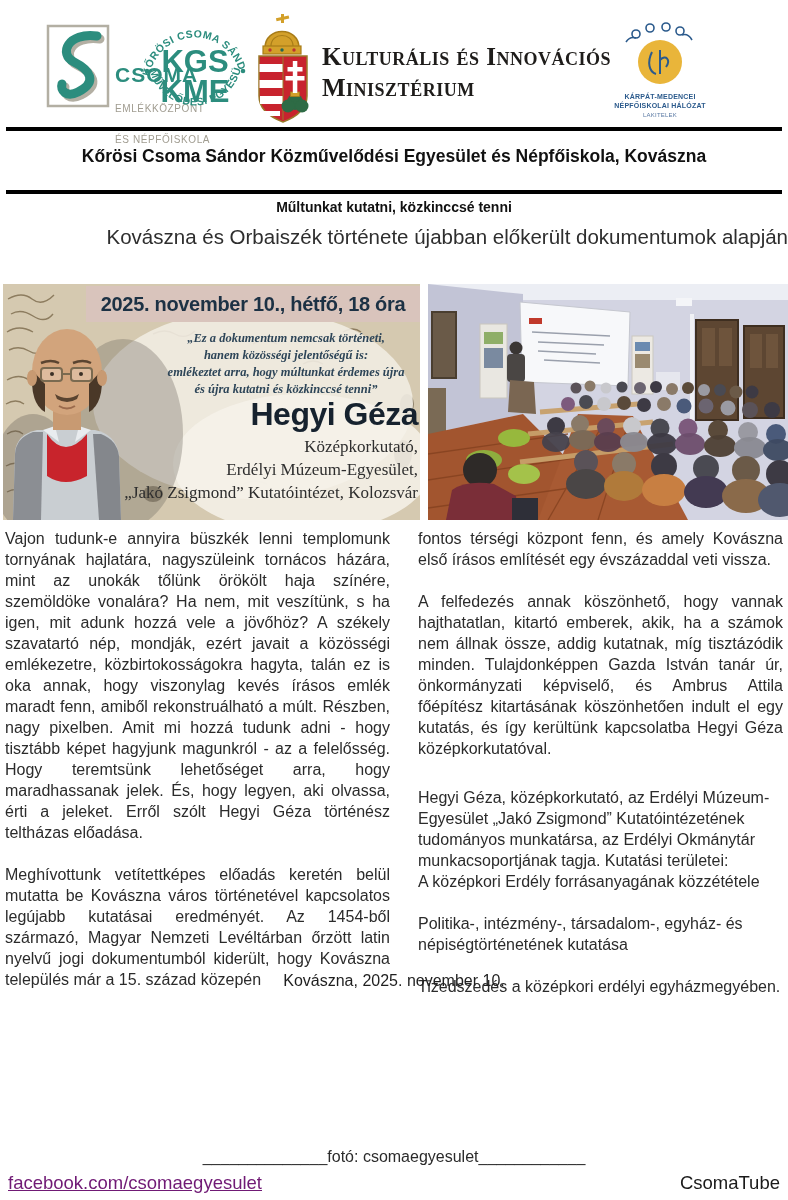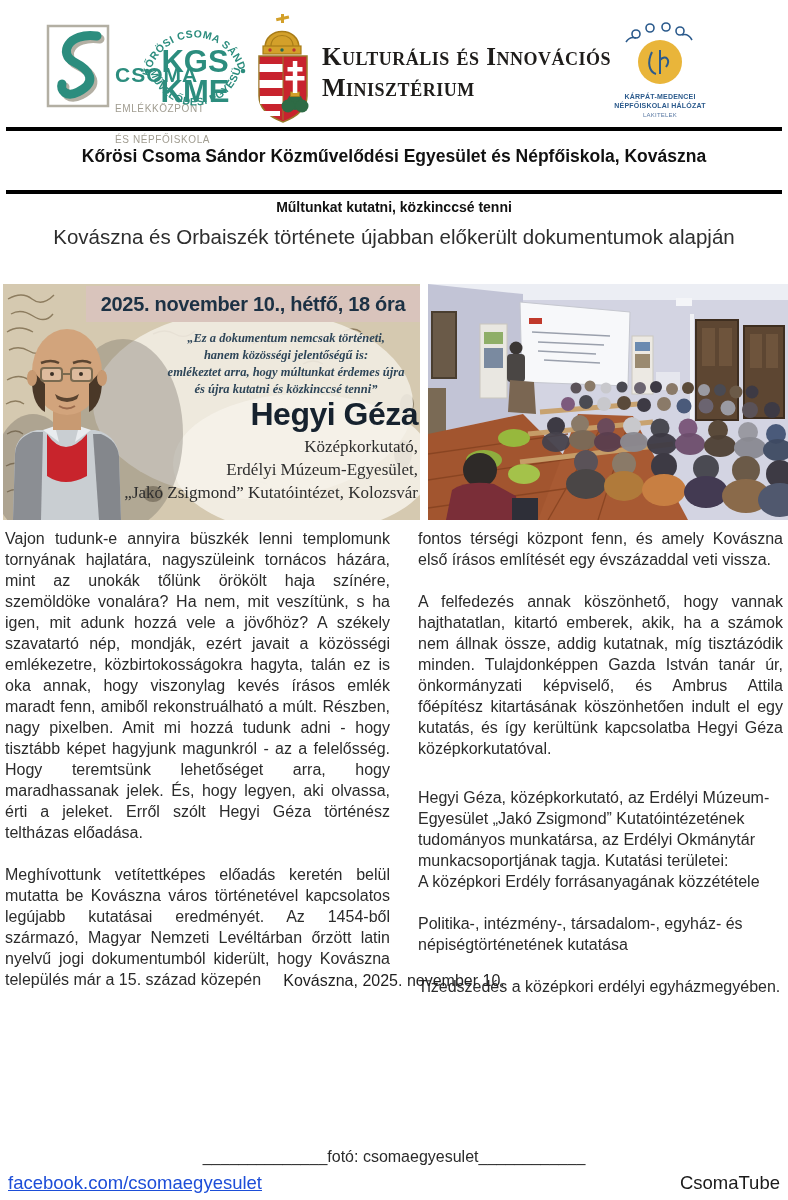--- a/index.html
+++ b/index.html
@@ -19,21 +19,21 @@
   .karpat-logo { position:absolute; left:612px; top:16px; width:96px; text-align:center; }
   .karpat-text { color:#2b5a8c; font-weight:bold; font-size:7px; line-height:1.35; letter-spacing:.2px; }
   .karpat-text .small { font-weight:normal; font-size:6px; color:#5b7aa4; }
 
   
   .rule { position:absolute; left:6px; width:776px; height:4px; background:#000; }
   .rule-1 { top:127px; }
   .rule-2 { top:190px; }
   .org-title { position:absolute; top:146px; left:0; width:788px; text-align:center; font-weight:bold; font-size:17.5px; color:#111; }
   .main-title { position:absolute; top:199px; left:0; width:788px; text-align:center; font-weight:bold; font-size:14px; color:#111; }
-  .subtitle { position:absolute; top:225px; left:0; width:788px; text-align:center; font-weight:normal; font-size:20.5px; color:#2e2e2e; }
+  .subtitle { position:absolute; top:225px; left:0; width:788px; text-align:right; font-weight:normal; font-size:20.5px; color:#2e2e2e; }
 
   
   .images-row { position:absolute; top:284px; left:0; width:788px; height:236px; }
   .flyer { position:absolute; left:3px; top:0; width:417px; height:236px; overflow:hidden; }
   .flyer svg { position:absolute; left:0; top:0; }
   .flyer-banner { position:absolute; left:83px; top:2px; width:334px; height:36px; background:#d9c4bc; display:flex; align-items:center; justify-content:center; }
   .flyer-banner-text { color:#1c3144; font-weight:bold; font-size:20px; letter-spacing:-.3px; }
   .flyer-quote { position:absolute; left:152px; top:46px; width:262px; text-align:center; font-family:"Liberation Serif", serif; font-style:italic; font-size:12.5px; line-height:1.35; color:#2d4558; font-weight:600; }
   .flyer-name { position:absolute; right:2px; top:112px; width:300px; text-align:right; color:#16222e; font-weight:bold; font-size:32px; letter-spacing:-.5px; }
   .flyer-affil { position:absolute; right:2px; top:152px; width:312px; text-align:right; font-family:"Liberation Serif", serif; font-size:17px; line-height:1.35; color:#2e2e2e; }
@@ -46,21 +46,21 @@
   .col-right { width:365px; text-align:justify; }
   .col p { margin-bottom:21px; }
   .col .no-just { text-align:left; }
   .research-line { text-align:left; margin-bottom:0; }
 
   .dateline { position:absolute; top:972px; left:0; width:788px; text-align:center; font-size:16px; color:#1f1f1f; }
 
   
   .footer-credit { position:absolute; bottom:34px; left:0; width:788px; text-align:center; font-size:16px; color:#2b2b2b; }
   .footer-row { position:absolute; bottom:6px; left:8px; right:8px; display:flex; justify-content:space-between; align-items:baseline; }
-  .fb-link { font-size:18.5px; color:#1d4ed8; text-decoration:underline; cursor:pointer; }
+  .fb-link { font-size:18.5px; color:#701a75; text-decoration:underline; cursor:pointer; }
   .tube-link { font-size:18.5px; color:#1a1a1a; cursor:pointer; }
 </style>
 </head>
 <body>
 
 <div class="page">
 
   <div class="logos-row">
 
     <div class="csoma-logo">

